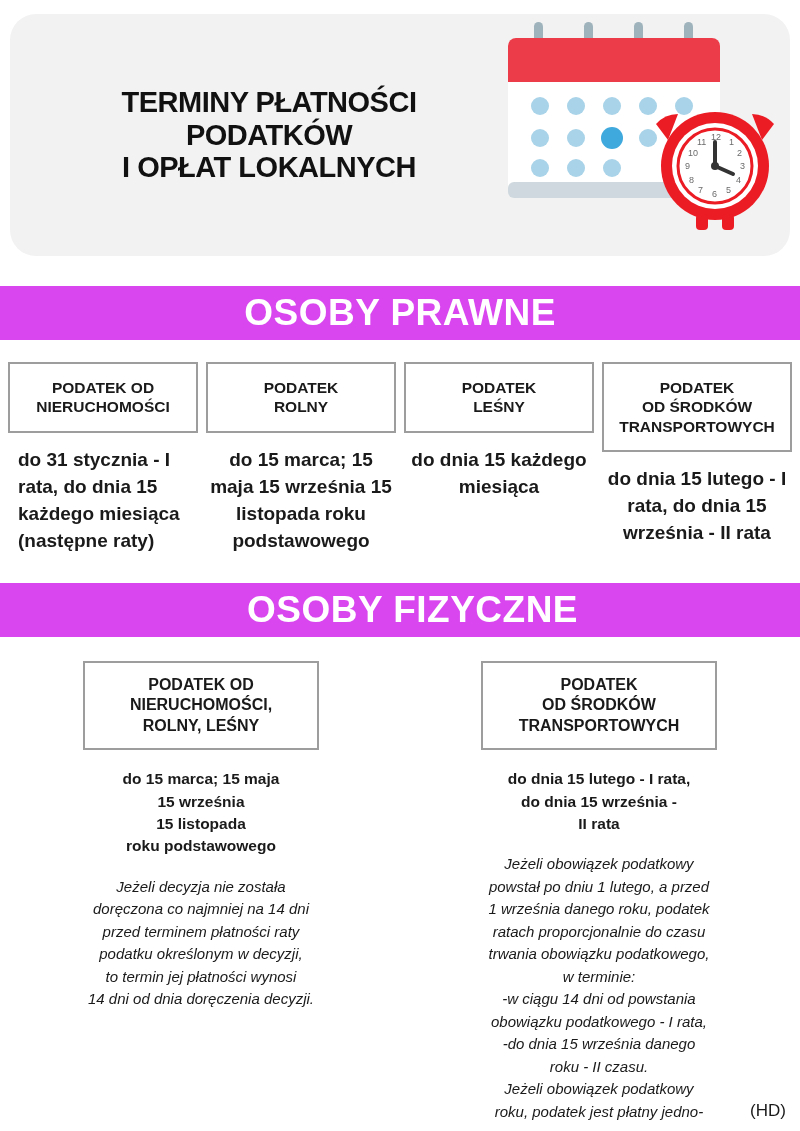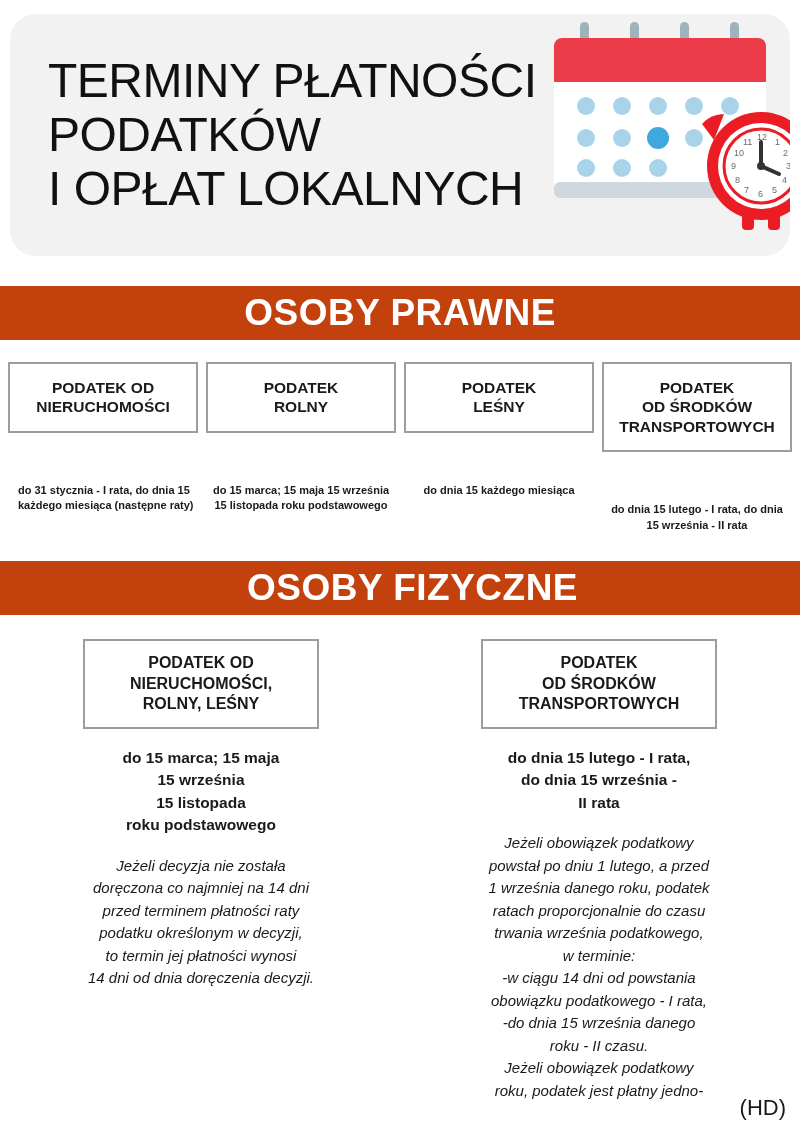--- a/index.html
+++ b/index.html
@@ -24,42 +24,42 @@
     height: 242px;
     display: flex;
     align-items: center;
     position: relative;
     overflow: hidden;
   }
   .header-title {
     flex: 1;
     padding-left: 38px;
     padding-right: 10px;
-    text-align: left;
-    font-weight: normal;
-    font-size: 48px;
+    text-align: center;
+    font-weight: bold;
+    font-size: 29px;
     line-height: 1.12;
     letter-spacing: -0.5px;
     color: #111111;
     text-transform: uppercase;
   }
   .header-title .line {
     display: block;
     white-space: nowrap;
   }
   .header-art {
     width: 290px;
     height: 242px;
     position: relative;
     flex: none;
   }
 
   
   .section-bar {
-    background: #c2410c;
+    background: #d946ef;
     color: #ffffff;
     text-align: center;
     font-weight: bold;
     font-size: 37px;
     letter-spacing: 0.5px;
     line-height: 54px;
     height: 54px;
     text-transform: uppercase;
   }
   .bar-legal { margin-top: 30px; }
@@ -88,25 +88,24 @@
     min-height: 56px;
     box-sizing: border-box;
     display: flex;
     align-items: center;
     justify-content: center;
     text-transform: uppercase;
   }
   .box-head span { display: block; width: 100%; }
   .box-body {
     font-weight: bold;
-    font-size: 11px;
+    font-size: 19px;
     line-height: 1.42;
     text-align: center;
     padding: 14px 4px 0 4px;
-    margin-top: 36px;
   }
   .legal-col:nth-child(1) .box-body { text-align: left; padding-left: 10px; }
 
   
   .natural-wrap {
     display: flex;
     padding: 0 12px;
     margin-top: 24px;
     gap: 20px;
   }
@@ -144,21 +143,21 @@
     padding-top: 18px;
     font-weight: normal;
   }
   .nat-body span, .nat-note span { display: block; }
 
   
   .footer-mark {
     position: absolute;
     right: 14px;
     bottom: 10px;
-    font-size: 22px;
+    font-size: 17px;
     color: #1a1a1a;
   }
 </style>
 </head>
 <body>
 
 <div class="header-card">
   <div class="header-title">
     <span class="line">TERMINY PŁATNOŚCI</span>
     <span class="line">PODATKÓW</span>
@@ -322,21 +321,21 @@
     <div class="nat-body">
       <span>do dnia 15 lutego - I rata,</span>
       <span>do dnia 15 września -</span>
       <span>II rata</span>
     </div>
     <div class="nat-note">
       <span>Jeżeli obowiązek podatkowy</span>
       <span>powstał po dniu 1 lutego, a przed</span>
       <span>1 września danego roku, podatek</span>
       <span>ratach proporcjonalnie do czasu</span>
-      <span>trwania września podatkowego,</span>
+      <span>trwania obowiązku podatkowego,</span>
       <span>w terminie:</span>
       <span>-w ciągu 14 dni od powstania</span>
       <span>obowiązku podatkowego - I rata,</span>
       <span>-do dnia 15 września danego</span>
       <span>roku - II czasu.</span>
       <span>Jeżeli obowiązek podatkowy</span>
       <span>roku, podatek jest płatny jedno-</span>
 
     </div>
   </div>

